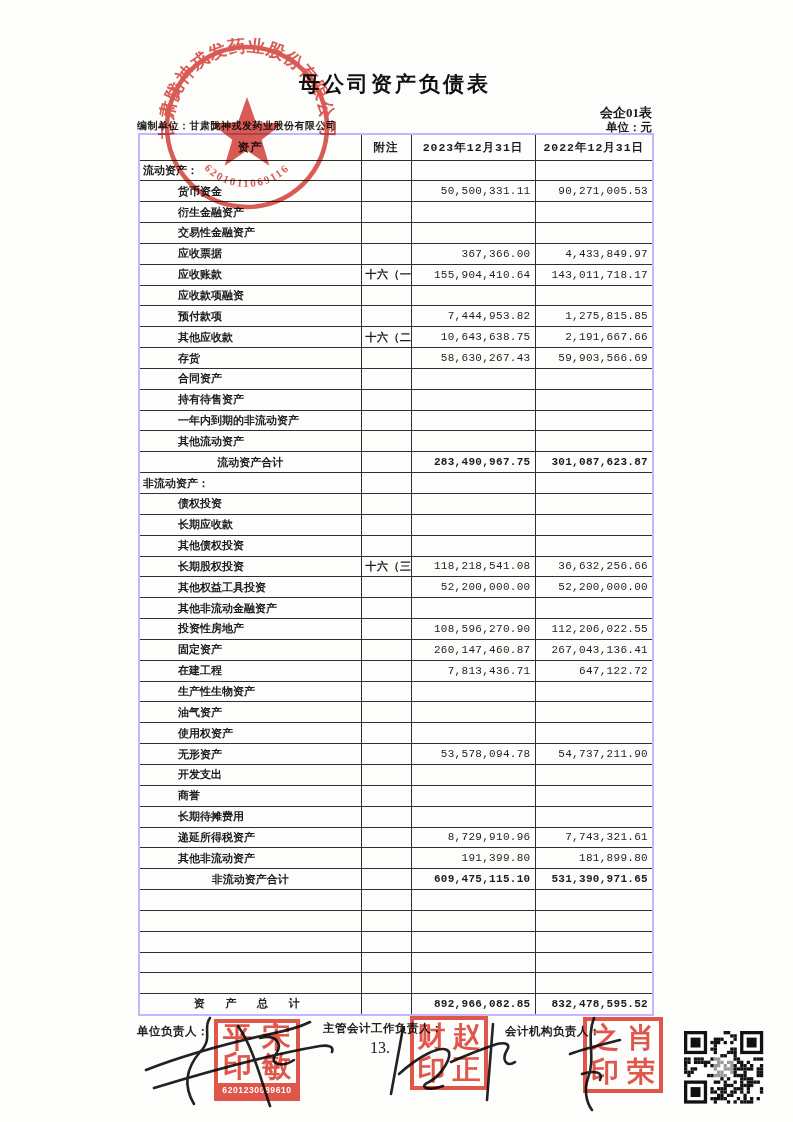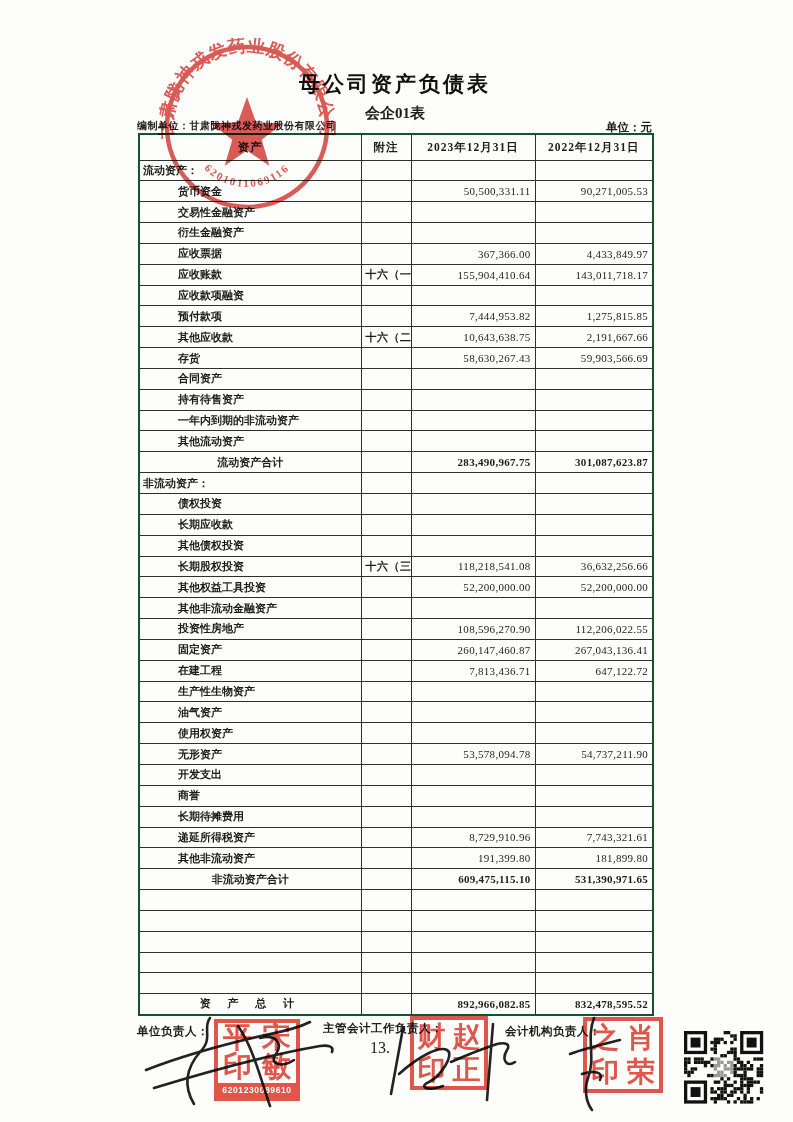--- a/index.html
+++ b/index.html
@@ -7,40 +7,40 @@
     position:relative;width:793px;height:1122px;margin:0 auto;
     background:#fdfdfb;overflow:hidden;
     font-family:"Liberation Serif","DejaVu Serif",serif;color:#1c1c1c;
   }
   
   .doc-title{
     position:absolute;left:138px;top:70px;width:514px;text-align:center;
     font-size:21px;font-weight:700;letter-spacing:3px;color:#111;
   }
   .form-code{
-    position:absolute;left:138px;top:104px;width:514px;text-align:center;
-    font-size:15px;font-weight:600;
+    position:absolute;left:138px;top:104px;width:514px;text-align:right;
+    font-size:13px;font-weight:600;
   }
   .unit-line{
     position:absolute;left:138px;top:120px;width:514px;text-align:right;
     font-size:11.5px;font-weight:600;
   }
   .prepared-by{
     position:absolute;left:137px;top:119px;font-size:10px;font-weight:700;letter-spacing:.5px;
   }
   
   table.bs{
     position:absolute;left:138px;top:133px;width:514px;
     border-collapse:collapse;table-layout:fixed;
   }
   table.bs th,table.bs td{
     border:1px solid #2f2f2f;overflow:hidden;white-space:nowrap;
     font-size:11px;padding:0 4px;vertical-align:middle;
   }
-  table.bs{border:2px solid #14532d;}
+  table.bs{border:2px solid #c4b5fd;font-family:Liberation Mono, monospace;}
   table.bs thead tr{height:26px;}
   table.bs thead th{font-size:11.5px;font-weight:700;text-align:center;letter-spacing:1px;}
   table.bs tbody tr{height:20.85px;}
   td.c-label{font-weight:600;}
   tr.r-item    td.c-label{padding-left:38px;}
   tr.r-section td.c-label{padding-left:3px;font-weight:700;}
   tr.r-subtotal td.c-label{text-align:center;font-weight:700;}
   tr.r-grand   td.c-label{text-align:center;font-weight:700;letter-spacing:7px;margin-left:48px;}
   td.c-note{text-align:center;font-weight:600;letter-spacing:.5px;}
   td.c-y2023,td.c-y2022{text-align:right;padding-right:6px;letter-spacing:.3px;}
@@ -112,27 +112,27 @@
           <td class="c-y2023"></td>
           <td class="c-y2022"></td>
         </tr>
         <tr class="r-item">
           <td class="c-label">货币资金</td>
           <td class="c-note"></td>
           <td class="c-y2023">50,500,331.11</td>
           <td class="c-y2022">90,271,005.53</td>
         </tr>
         <tr class="r-item">
+          <td class="c-label">衍生金融资产</td>
+          <td class="c-note"></td>
+          <td class="c-y2023"></td>
+          <td class="c-y2022"></td>
+        </tr>
+        <tr class="r-item">
           <td class="c-label">交易性金融资产</td>
-          <td class="c-note"></td>
-          <td class="c-y2023"></td>
-          <td class="c-y2022"></td>
-        </tr>
-        <tr class="r-item">
-          <td class="c-label">衍生金融资产</td>
           <td class="c-note"></td>
           <td class="c-y2023"></td>
           <td class="c-y2022"></td>
         </tr>
         <tr class="r-item">
           <td class="c-label">应收票据</td>
           <td class="c-note"></td>
           <td class="c-y2023">367,366.00</td>
           <td class="c-y2022">4,433,849.97</td>
         </tr>

